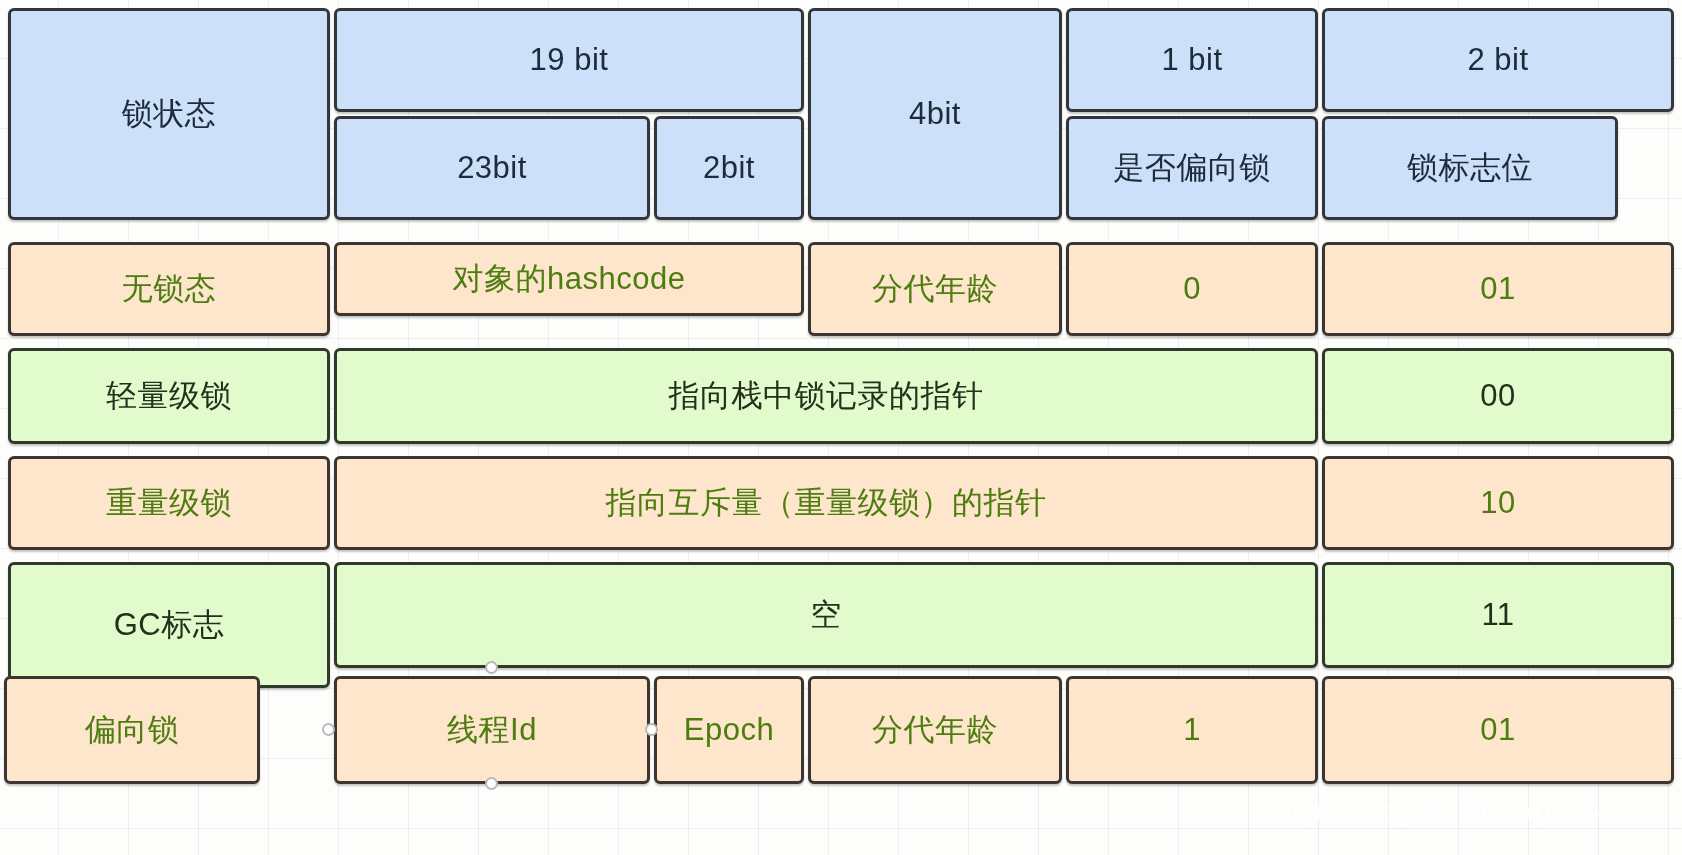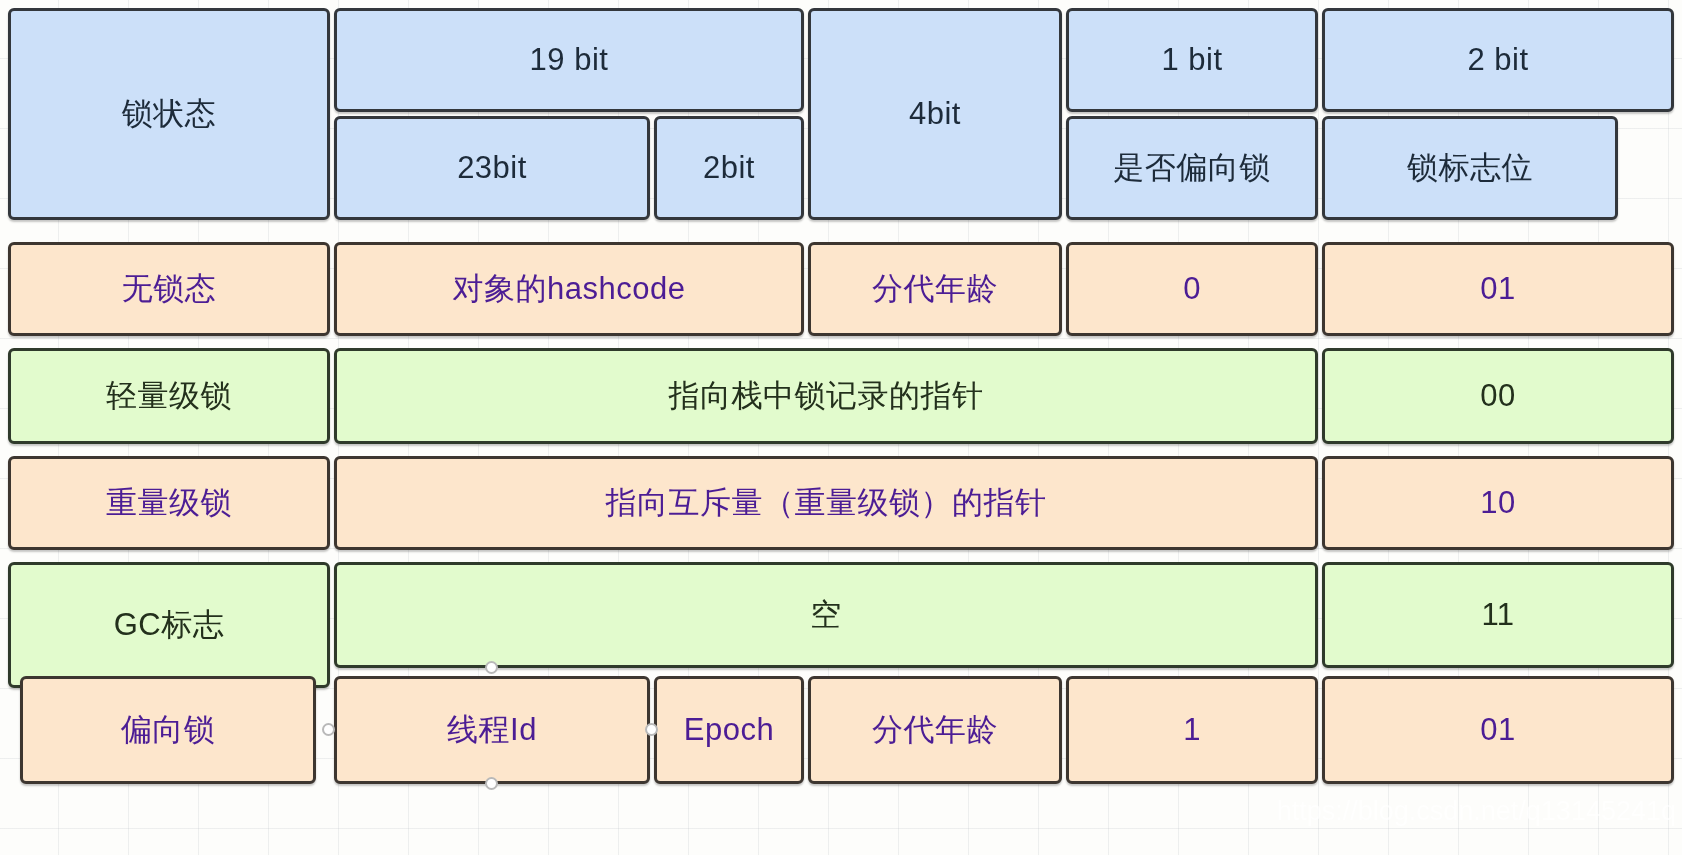--- a/index.html
+++ b/index.html
@@ -31,21 +31,21 @@
     text-align: center;
     color: #1d2b3a;
     font-size: 31px;
     line-height: 1.2;
     letter-spacing: 0.5px;
     box-shadow: 0 2px 2px rgba(0,0,0,0.22);
     overflow: hidden;
     white-space: nowrap;
   }
   .blue   { background: #cce0f9; border-color: #33373c; color: #1d2b3a; }
-  .orange { background: #fde6cc; border-color: #3d3630; color: #4c1d95; align-items: center; }
+  .orange { background: #fde6cc; border-color: #3d3630; color: #4d7c0f; align-items: center; }
   .green  { background: #e2fbcd; border-color: #2f3a2b; color: #23301c; }
 
   .handle {
     position: absolute;
     width: 13px;
     height: 13px;
     border-radius: 50%;
     background: #ffffff;
     border: 2px solid #b9b9b9;
     box-sizing: border-box;
@@ -101,21 +101,21 @@
     <span>2 bit</span>
   </div>
 
   <div class="cell blue" style="left:1322px; top:116px; width:296px; height:104px;">
     <span>锁标志位</span>
   </div>
 
   <div class="cell orange" style="left:8px; top:242px; width:322px; height:94px;">
     <span>无锁态</span>
   </div>
-  <div class="cell orange" style="left:334px; top:242px; width:470px; height:94px;">
+  <div class="cell orange" style="left:334px; top:242px; width:470px; height:74px;">
     <span>对象的hashcode</span>
   </div>
   <div class="cell orange" style="left:808px; top:242px; width:254px; height:94px;">
     <span>分代年龄</span>
   </div>
   <div class="cell orange" style="left:1066px; top:242px; width:252px; height:94px;">
     <span>0</span>
   </div>
   <div class="cell orange" style="left:1322px; top:242px; width:352px; height:94px;">
     <span>01</span>
@@ -144,21 +144,21 @@
   <div class="cell green" style="left:8px; top:562px; width:322px; height:126px;">
     <span>GC标志</span>
   </div>
   <div class="cell green" style="left:334px; top:562px; width:984px; height:106px;">
     <span>空</span>
   </div>
   <div class="cell green" style="left:1322px; top:562px; width:352px; height:106px;">
     <span>11</span>
   </div>
 
-  <div class="cell orange" style="left:20px; top:676px; width:296px; height:108px;">
+  <div class="cell orange" style="left:4px; top:676px; width:256px; height:108px;">
     <span>偏向锁</span>
   </div>
   <div class="cell orange" style="left:334px; top:676px; width:316px; height:108px;">
     <span>线程Id</span>
   </div>
   <div class="cell orange" style="left:654px; top:676px; width:150px; height:108px;">
     <span>Epoch</span>
   </div>
   <div class="cell orange" style="left:808px; top:676px; width:254px; height:108px;">
     <span>分代年龄</span>

